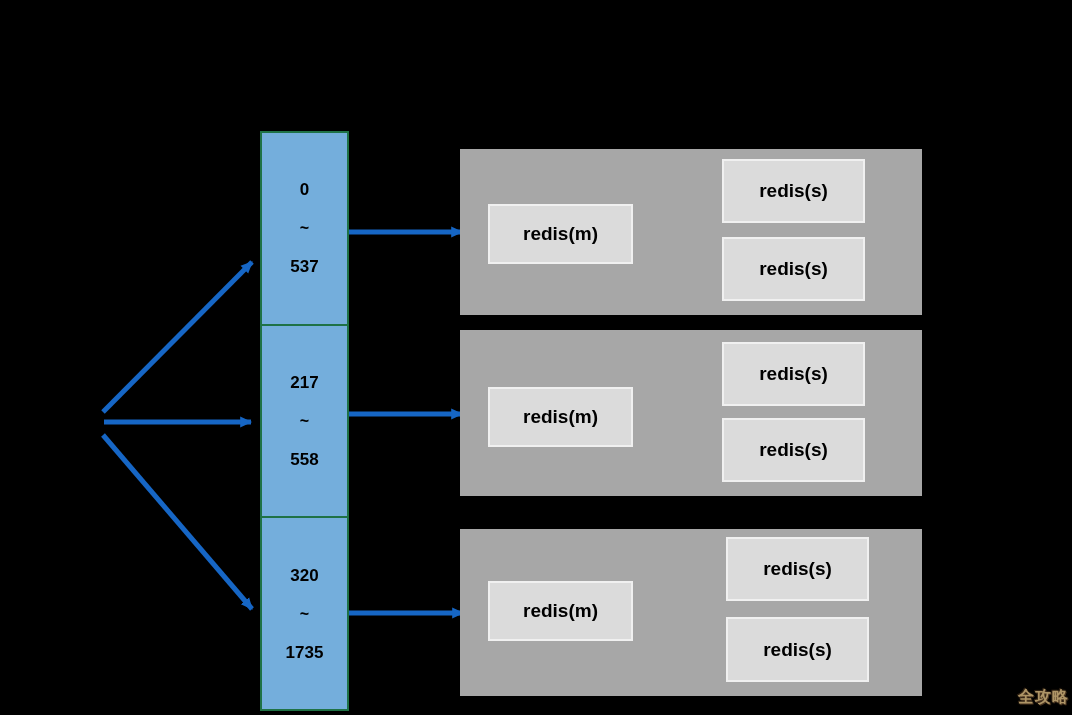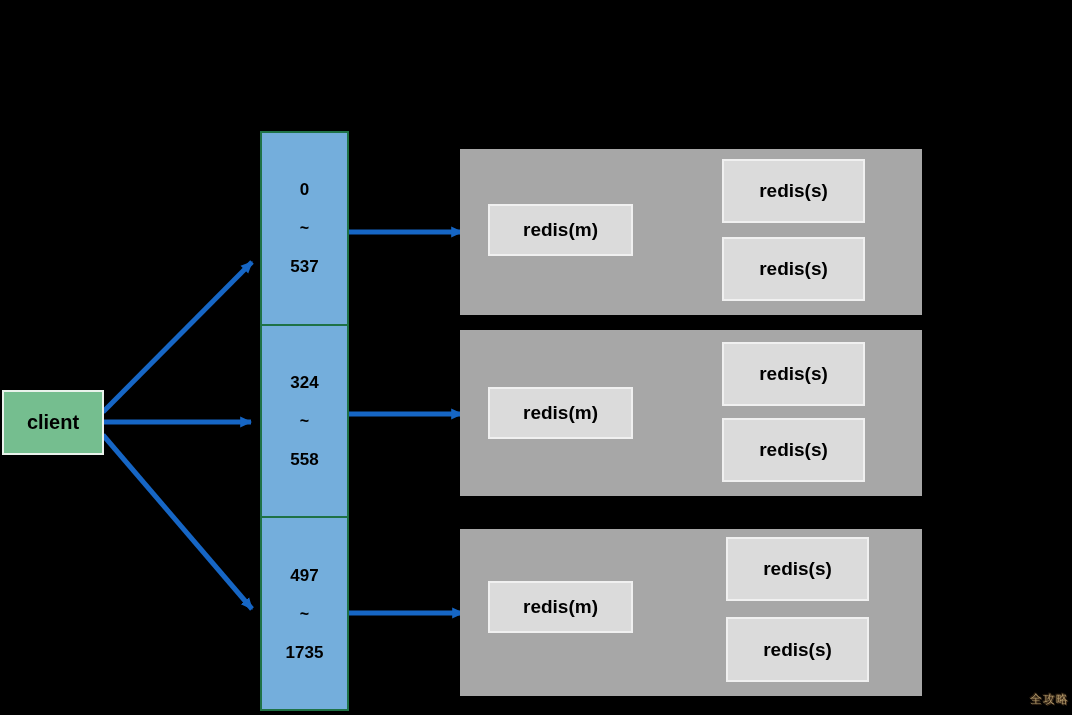--- a/index.html
+++ b/index.html
@@ -50,36 +50,36 @@
   }
   .shard.g1{top:149px;}
   .shard.g2{top:330px;}
   .shard.g3{top:529px;height:167px;}
 
   .node{
     position:absolute;background:var(--node-fill);border:2px solid var(--node-border);
     display:flex;align-items:center;justify-content:center;
     font-weight:bold;font-size:19px;color:var(--text);
   }
-  .master{left:28px;width:145px;height:52px;}
+  .master{left:28px;width:145px;height:60px;}
   .g1 .master{top:55px;}
   .g2 .master{top:57px;}
   .g3 .master{top:52px;}
   .slave{left:262px;width:143px;height:64px;}
   .g3 .slave{left:266px;}
   .g1 .slave.s1{top:10px;}
   .g1 .slave.s2{top:88px;}
   .g2 .slave.s1{top:12px;}
   .g2 .slave.s2{top:88px;}
   .g3 .slave.s1{top:8px;}
   .g3 .slave.s2{top:88px;height:65px;}
 
   .watermark{
     position:absolute;right:3px;bottom:7px;
-    font-weight:normal;font-size:12px;letter-spacing:1px;
+    font-weight:bold;font-size:16px;letter-spacing:1px;
     color:var(--watermark);
     text-shadow:1px 1px 0 #4a3420,-1px -1px 0 #2e2012,0 0 2px #513c22;
   }
 </style>
 </head>
 <body>
 
 <div class="stage">
 
   <svg class="arrows" viewBox="0 0 1072 715" xmlns="http://www.w3.org/2000/svg">
@@ -99,37 +99,34 @@
 
       <line x1="639" y1="237" x2="709" y2="198" marker-end="url(#ah)"></line>
       <line x1="639" y1="237" x2="708" y2="277" marker-end="url(#ah)"></line>
       <line x1="639" y1="419" x2="709" y2="379" marker-end="url(#ah)"></line>
       <line x1="639" y1="419" x2="708" y2="459" marker-end="url(#ah)"></line>
       <line x1="639" y1="613" x2="712" y2="573" marker-end="url(#ah)"></line>
       <line x1="639" y1="613" x2="711" y2="653" marker-end="url(#ah)"></line>
     </g>
   </svg>
 
-  <div class="client">
-    <span>client</span>
-  </div>
 
   <div class="slot-column">
     <div class="segment">
       <span>0</span>
       <span class="tilde">~</span>
       <span>537</span>
     </div>
     <div class="segment">
-      <span>324</span>
+      <span>217</span>
       <span class="tilde">~</span>
       <span>558</span>
     </div>
     <div class="segment">
-      <span>497</span>
+      <span>320</span>
       <span class="tilde">~</span>
       <span>1735</span>
     </div>
   </div>
 
   <div class="shard g1">
     <div class="node master">
       <span>redis(m)</span>
     </div>
     <div class="node slave s1">

